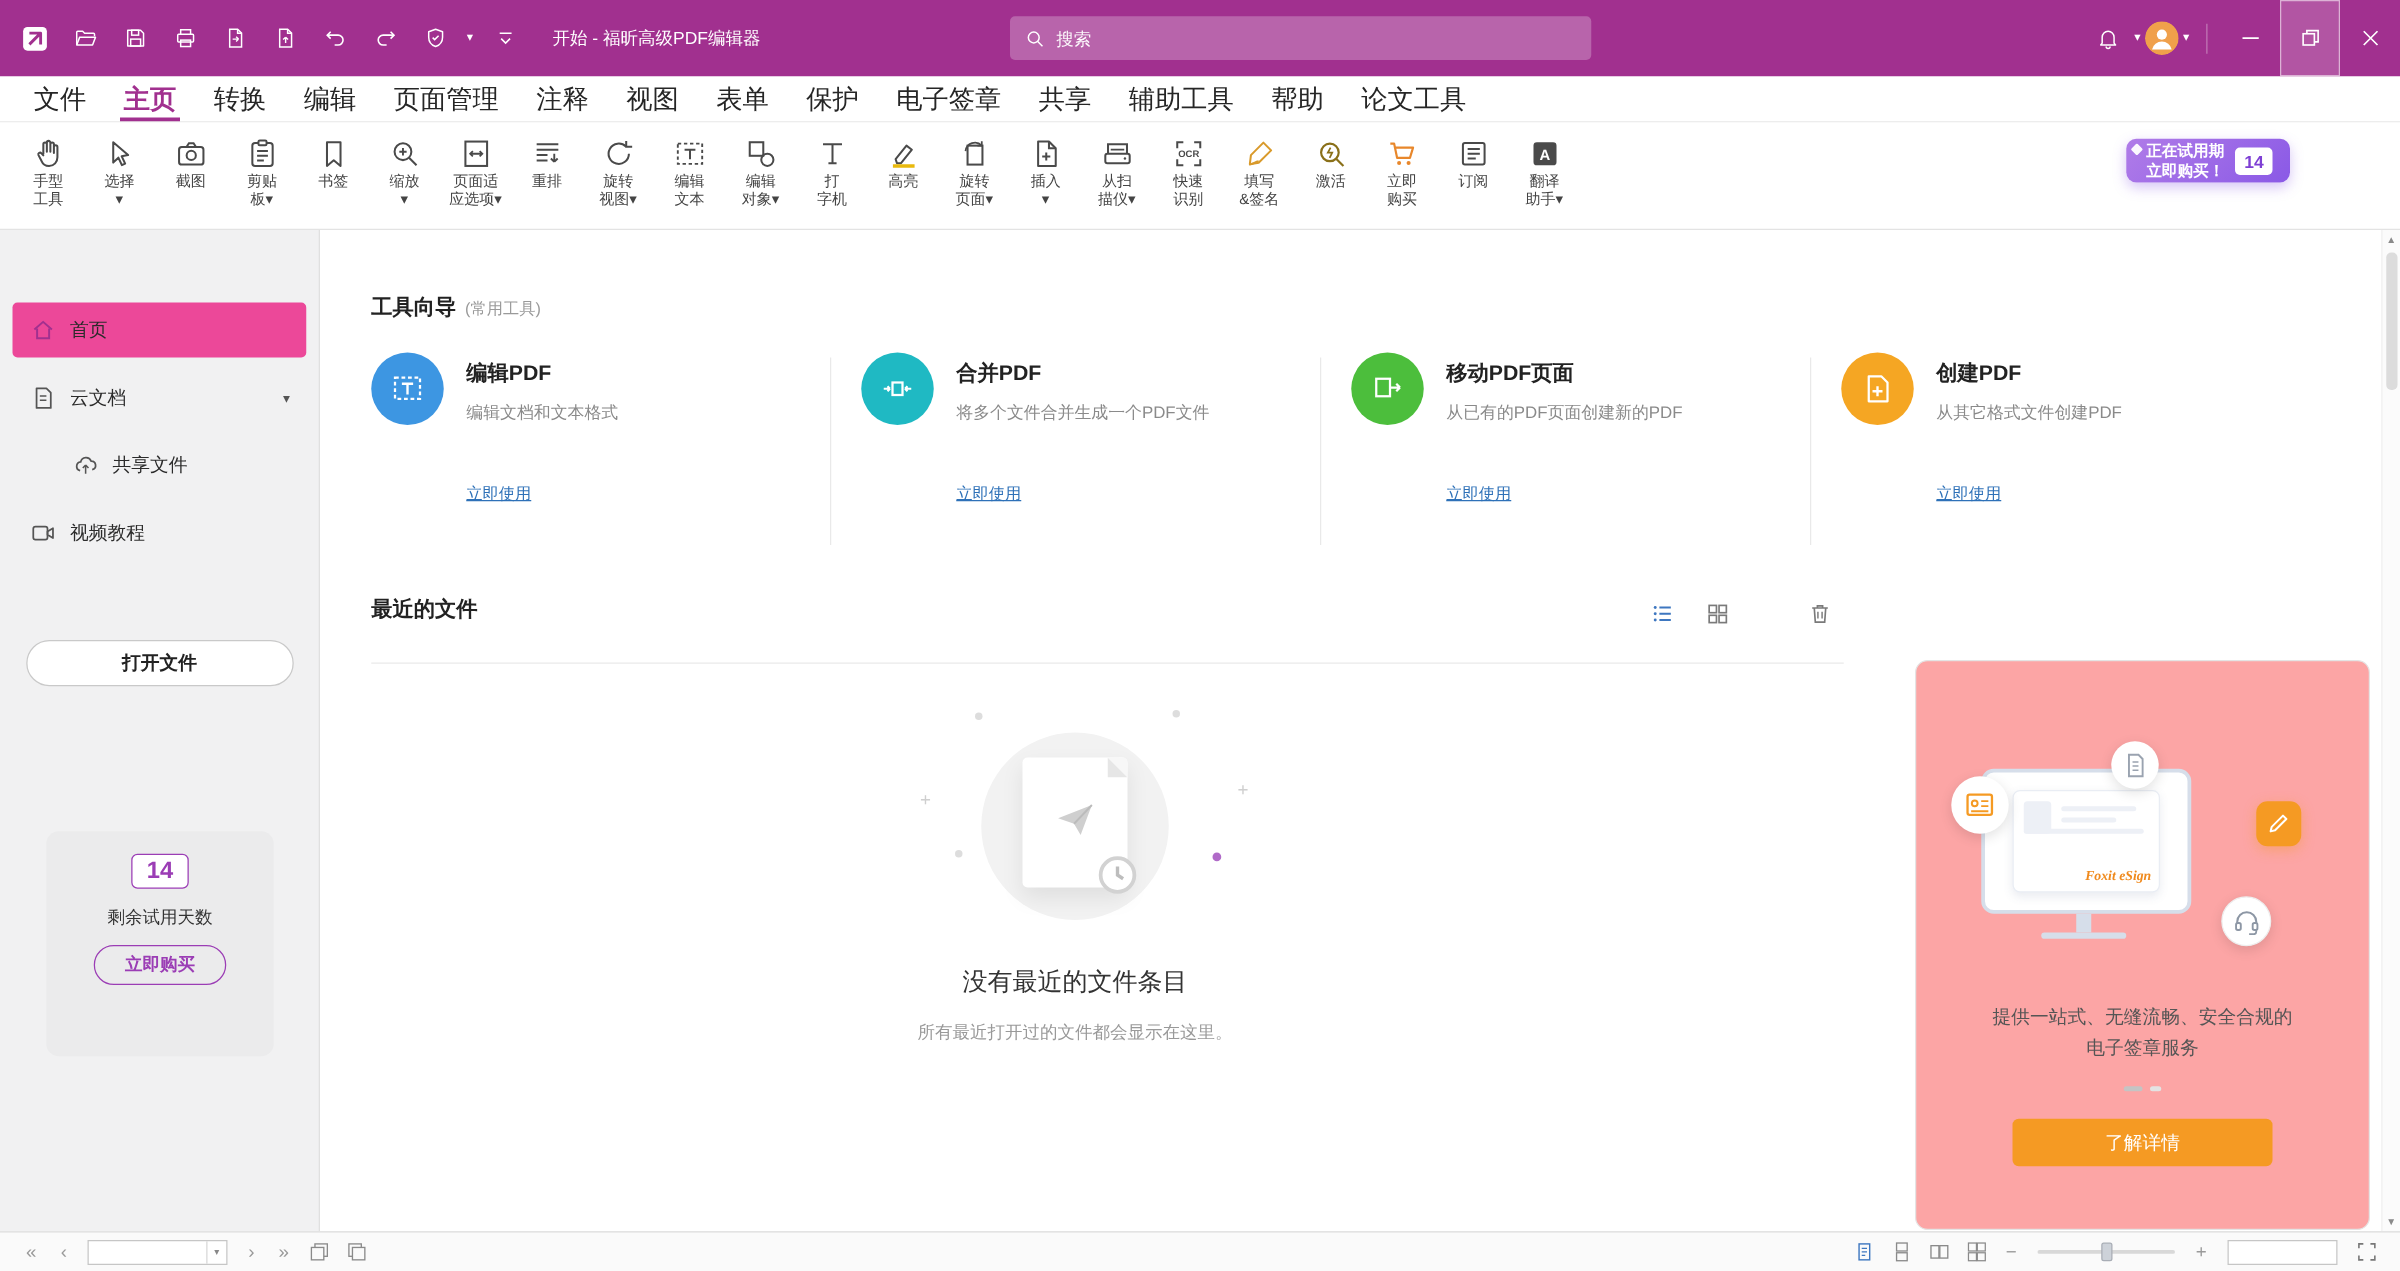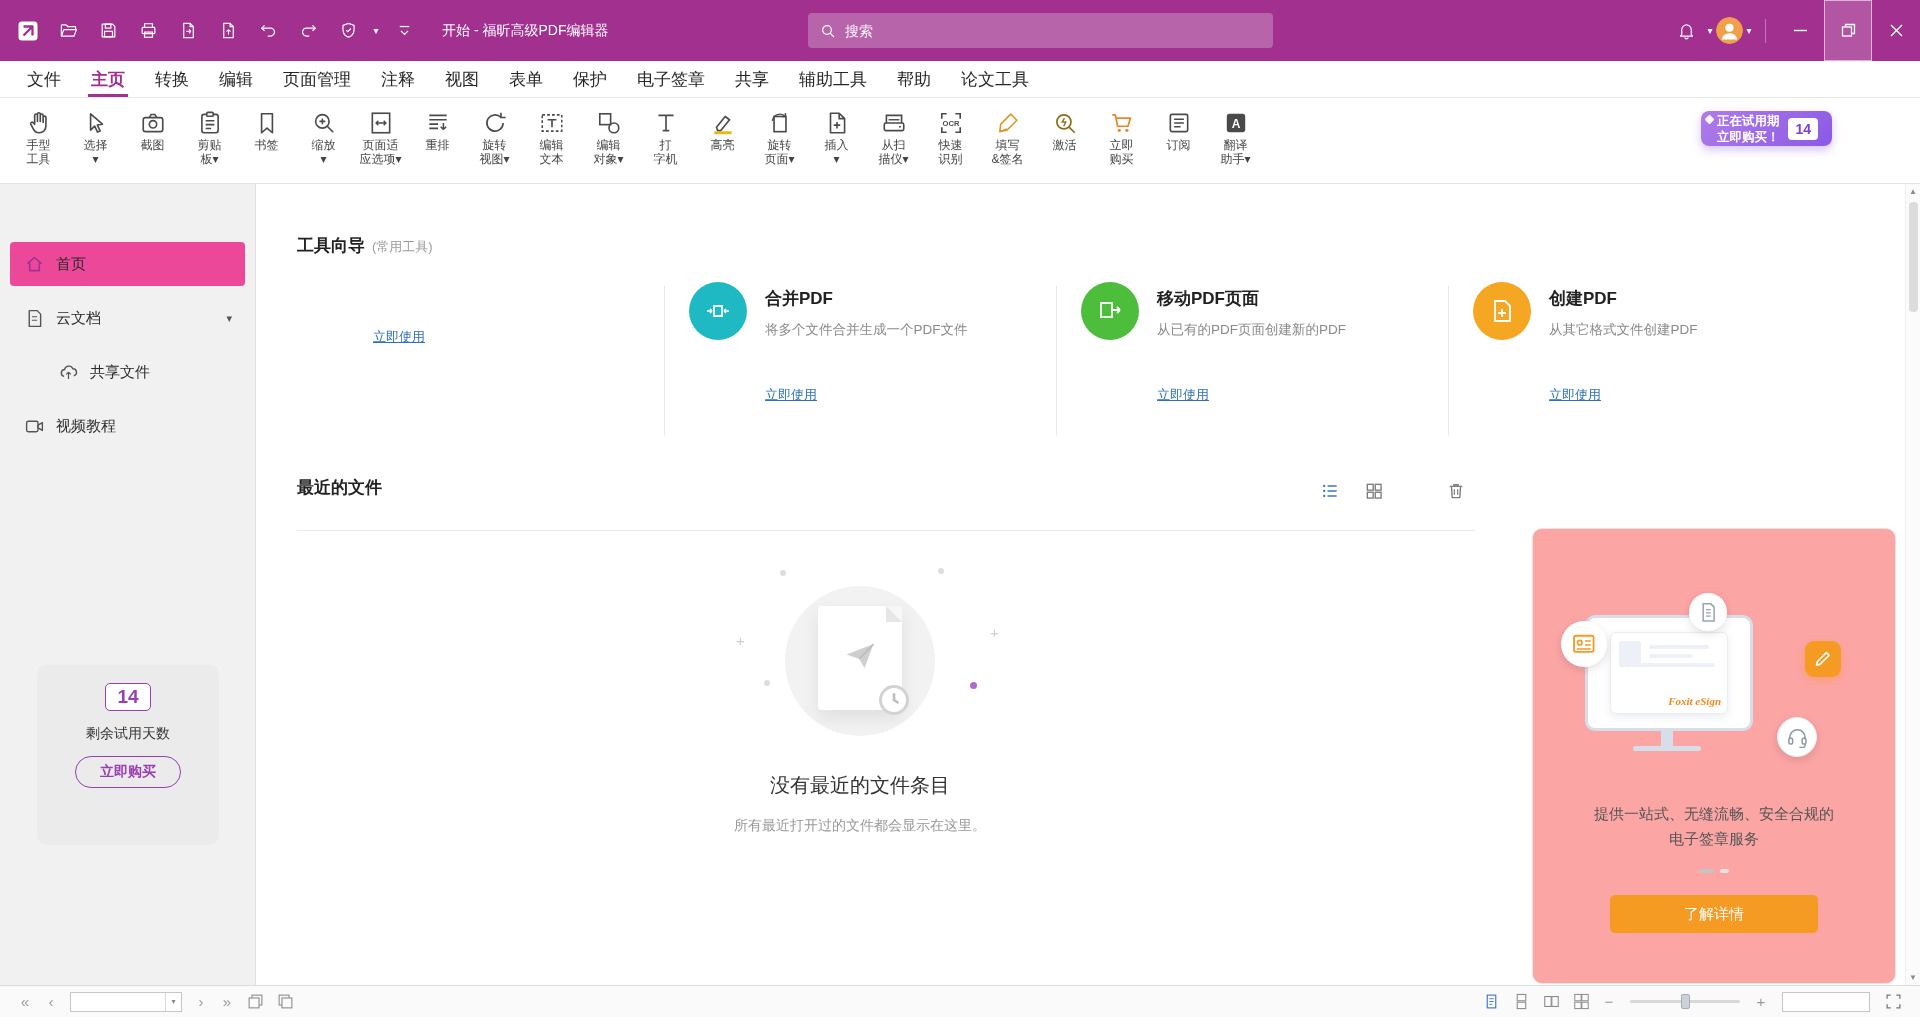--- a/index.html
+++ b/index.html
@@ -22,21 +22,21 @@
   .tb-right{margin-left:auto;display:flex;align-items:center;height:100%;}
   .avatar{width:27px;height:27px;border-radius:50%;overflow:hidden;display:flex;}
   .avatar svg{width:27px;height:27px;}
   .tb-sep{width:1px;height:24px;background:rgba(255,255,255,.35);margin:0 10px;}
   .win-btn{width:48px;height:61px;display:flex;align-items:center;justify-content:center;}
   .win-btn svg{width:15px;height:15px;}
   .win-btn.hl{background:rgba(255,255,255,.18);box-shadow:inset 0 0 0 1px rgba(255,255,255,.55);}
 
   
   .menubar{position:absolute;top:61px;left:0;right:0;height:37px;background:#fff;border-bottom:1px solid #E8E8E8;display:flex;align-items:stretch;padding-left:12px;z-index:20;}
-  .menu-item{padding:0 15px;display:flex;align-items:center;font-size:17px;color:#262626;position:relative;cursor:default;}
+  .menu-item{padding:0 15px;display:flex;align-items:center;font-size:21px;color:#262626;position:relative;cursor:default;}
   .menu-item.active{color:#A1308F;font-weight:bold;}
   .menu-item.active::after{content:"";position:absolute;left:12px;right:12px;bottom:0;height:3px;background:#A1308F;}
 
   
   .ribbon{position:absolute;top:98px;left:0;right:0;height:86px;background:#fff;border-bottom:1px solid #E3E3E3;display:flex;align-items:flex-start;padding:7px 0 0 10px;z-index:20;}
   .ribbon-item{width:57px;display:flex;flex-direction:column;align-items:center;padding-top:2px;border-radius:4px;flex:0 0 auto;}
   .ribbon-icon{height:31px;display:flex;align-items:center;justify-content:center;}
   .ribbon-icon svg{width:26px;height:26px;}
   .ribbon-label{font-size:12px;color:#444;line-height:14px;text-align:center;}
   .ribbon-label span{display:block;}
@@ -592,35 +592,47 @@
           <div class="side-item">
             <span class="side-icon">
               <svg viewBox="0 0 24 24">
                 <rect x="3" y="6" width="13" height="12" rx="2" fill="none" stroke="#555" stroke-width="1.6"></rect>
                 <path d="M16 10.5l5-3v9l-5-3z" fill="none" stroke="#555" stroke-width="1.6" stroke-linejoin="round"></path>
               </svg>
             </span>
             <span class="side-label">视频教程</span>
           </div>
         </div>
+      <div class="open-btn">打开文件</div>
       <div class="trial-card">
         <div class="trial-days">14</div>
         <div class="trial-label">剩余试用天数</div>
         <div class="trial-buy">立即购买</div>
       </div>
     </aside>
 
     <main class="content">
       <div class="wizard-head">
         <span class="wizard-title">工具向导</span>
         <span class="wizard-sub">(常用工具)</span>
       </div>
 
       <div class="cards">
-          <div class="tool-card"><a class="card-link">立即使用</a></div>
+          <div class="tool-card"><div class="card-top">
+              <span class="card-icon" style="background:#3D96E2">
+                <svg viewBox="0 0 30 30">
+                  <rect x="5" y="6" width="20" height="17" fill="none" stroke="#fff" stroke-width="1.8" stroke-dasharray="3 2.2"></rect>
+                  <path d="M10.5 11h9M15 11v8.5" stroke="#fff" stroke-width="1.9"></path>
+                </svg>
+              </span>
+              <div class="card-text">
+                <div class="card-title">编辑PDF</div>
+                <div class="card-desc">编辑文档和文本格式</div>
+              </div>
+            </div><a class="card-link">立即使用</a></div>
           <div class="card-divider"></div>
           <div class="tool-card"><div class="card-top">
               <span class="card-icon" style="background:#1FB9C3">
                 <svg viewBox="0 0 30 30">
                   <rect x="11" y="10" width="8" height="10" fill="none" stroke="#fff" stroke-width="1.8"></rect>
                   <path d="M4 15h5m0 0l-2-2M9 15l-2 2M26 15h-5m0 0l2-2M21 15l2 2" stroke="#fff" stroke-width="1.7" fill="none"></path>
                 </svg>
               </span>
               <div class="card-text">
                 <div class="card-title">合并PDF</div>

